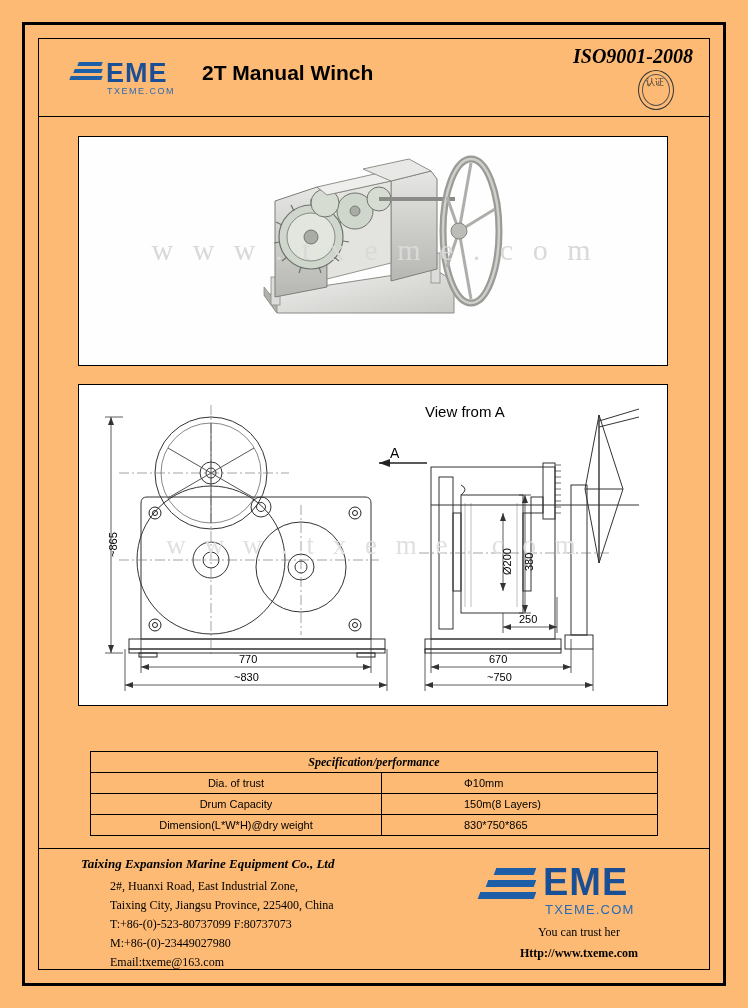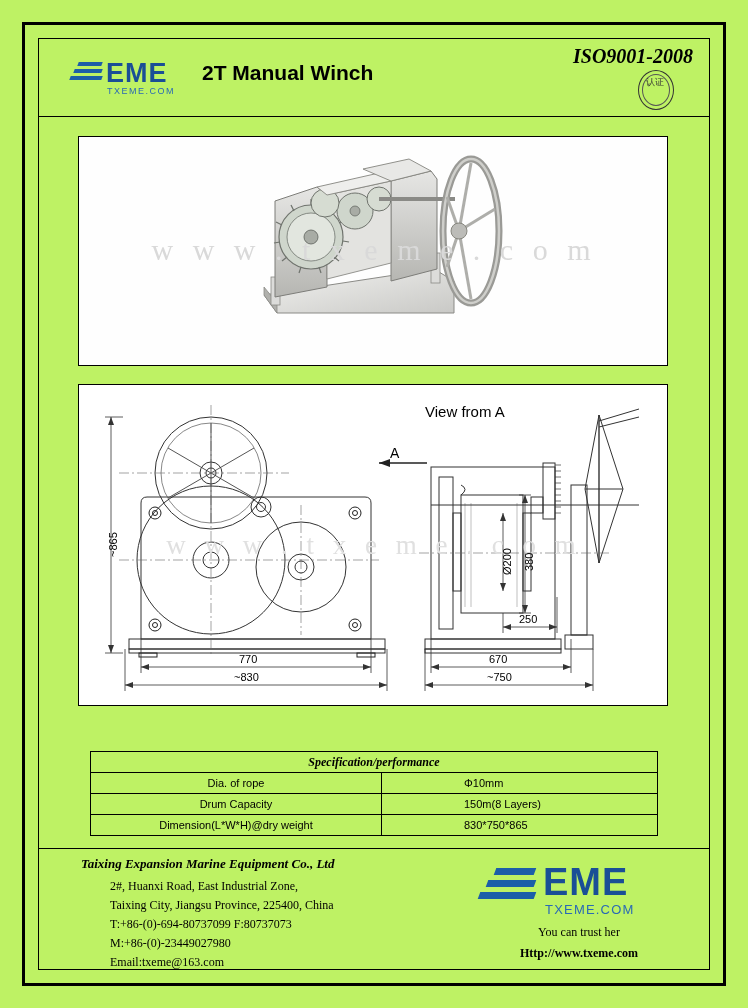--- a/index.html
+++ b/index.html
@@ -14,21 +14,21 @@
     color: #000;
     position: relative;
     overflow: hidden;
   }
   .page {
     position: absolute;
     left: 0; top: 0;
     width: 748px;
     height: 1008px;
     box-sizing: border-box;
-    background: #bef264;
+    background: #fdba74;
   }
   .outer-frame {
     position: absolute;
     left: 22px;
     top: 22px;
     width: 704px;
     height: 964px;
     box-sizing: border-box;
     border: 3px solid #000;
   }
@@ -609,42 +609,42 @@
     <div class="dim-txt" style="left:408px; top:286px;">~750</div>
   </div>
 
   <div class="spec-wrap">
     <table class="spec">
       <tbody>
           <tr>
         <th colspan="2">Specification/performance</th>
       </tr>
       <tr>
-        <td class="k">Dia. of rope</td>
+        <td class="k">Dia. of trust</td>
         <td class="v">Φ10mm</td>
       </tr>
       <tr>
         <td class="k">Drum Capacity</td>
         <td class="v">150m(8 Layers)</td>
       </tr>
       <tr>
         <td class="k">Dimension(L*W*H)@dry weight</td>
         <td class="v">830*750*865</td>
       </tr>
     </tbody>
       </table>
   </div>
 
   <div class="footer-sep"></div>
   <div class="footer">
     <div class="company">Taixing Expansion Marine Equipment Co., Ltd</div>
     <div class="addr">
       <div>2#, Huanxi Road, East Industrial Zone,</div>
       <div>Taixing City, Jiangsu Province, 225400, China</div>
-      <div>T:+86-(0)-694-80737099    F:80737073</div>
+      <div>T:+86-(0)-523-80737099    F:80737073</div>
       <div>M:+86-(0)-23449027980</div>
       <div>Email:txeme@163.com</div>
     </div>
     <div class="footer-logo">
       <div class="bars">
         <i></i>
           <i></i>
           <i></i>
       </div>
       <div class="eme">EME</div>

